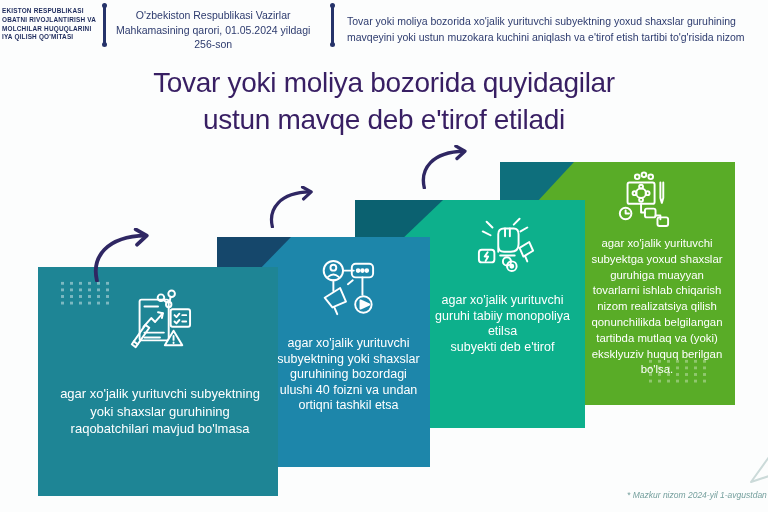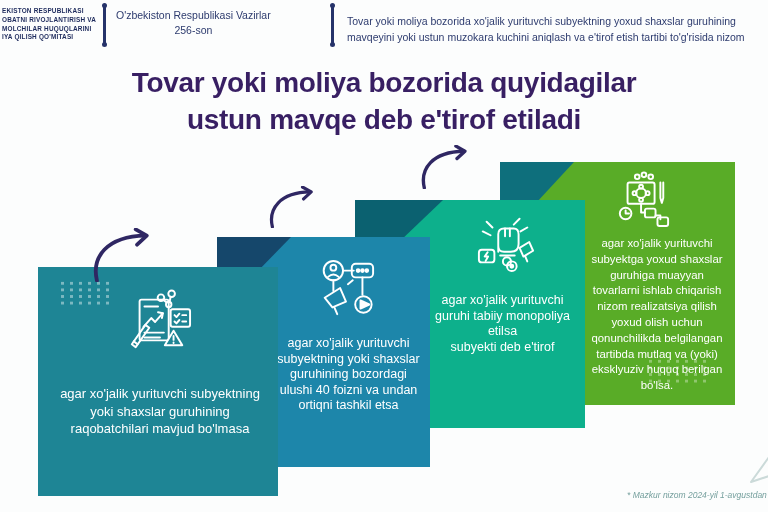--- a/index.html
+++ b/index.html
@@ -12,21 +12,21 @@
   .sep{width:2.5px;background:#26336a;border-radius:2px;height:40px;top:5px;}
   .sep::before,.sep::after{content:'';position:absolute;left:-1.2px;width:5px;height:5px;border-radius:50%;background:#26336a;}
   .sep::before{top:-2px}
   .sep::after{bottom:-2px}
   .sep-1{left:103px}
   .sep-2{left:331px}
   .decree{left:116px;top:8px;color:#2d3b6e;font-size:10.5px;line-height:14.6px;white-space:nowrap;text-align:center;}
   .regulation{left:347px;top:14px;right:0;color:#2d3b6e;font-size:10.5px;line-height:15.5px;white-space:nowrap;overflow:hidden;}
 
   
-  .main-title{left:0;top:64px;width:768px;text-align:center;color:#381f63;font-size:28px;font-weight:bold;line-height:37px;letter-spacing:-.3px;}
+  .main-title{left:0;top:64px;width:768px;text-align:center;color:#381f63;font-size:28px;font-weight:normal;line-height:37px;letter-spacing:-.3px;}
 
   
   .arrow svg{display:block;width:100%;height:100%;}
   .arrow{z-index:12;}
   .arrow-1{left:85px;top:228px;width:82px;height:54px;}
   .arrow-2{left:266px;top:186px;width:58px;height:42px;}
   .arrow-3{left:418px;top:145px;width:60px;height:44px;}
 
   
   .card{color:#fff;}
@@ -67,20 +67,21 @@
     <div>EKISTON RESPUBLIKASI</div>
     <div>OBATNI RIVOJLANTIRISH VA</div>
     <div>MOLCHILAR HUQUQLARINI</div>
     <div>IYA QILISH QO'MITASI</div>
   </div>
 
   <div class="abs sep sep-1"></div>
 
   <div class="abs decree">
     <span class="ln">O'zbekiston Respublikasi Vazirlar</span>
+    <span class="ln">Mahkamasining qarori, 01.05.2024 yildagi</span>
     <span class="ln">256-son</span>
   </div>
 
   <div class="abs sep sep-2"></div>
 
   <div class="abs regulation">
     <span class="ln">Tovar yoki moliya bozorida xo'jalik yurituvchi subyektning yoxud shaxslar guruhining</span>
     <span class="ln">mavqeyini yoki ustun muzokara kuchini aniqlash va e'tirof etish tartibi to'g'risida nizom</span>
   </div>
 
@@ -211,21 +212,20 @@
         <path d="M43,46 h5 v4"></path>
         <rect x="45" y="48" width="11" height="9" rx="2"></rect>
       </svg>
     </div>
     <div class="abs card-text">
       <span class="ln">agar xo'jalik yurituvchi</span>
       <span class="ln">subyektga yoxud shaxslar</span>
       <span class="ln">guruhiga muayyan</span>
       <span class="ln">tovarlarni ishlab chiqarish</span>
       <span class="ln">nizom realizatsiya qilish</span>
-      <span class="ln">yoxud olish uchun</span>
       <span class="ln">qonunchilikda belgilangan</span>
       <span class="ln">tartibda mutlaq va (yoki)</span>
       <span class="ln">eksklyuziv huquq berilgan</span>
       <span class="ln">bo'lsa.</span>
     </div>
   </div>
 
   <div class="abs footnote">*   Mazkur nizom 2024-yil 1-avgustdan</div>
   <div class="abs corner-shape">
     <svg viewBox="0 0 22 30">

